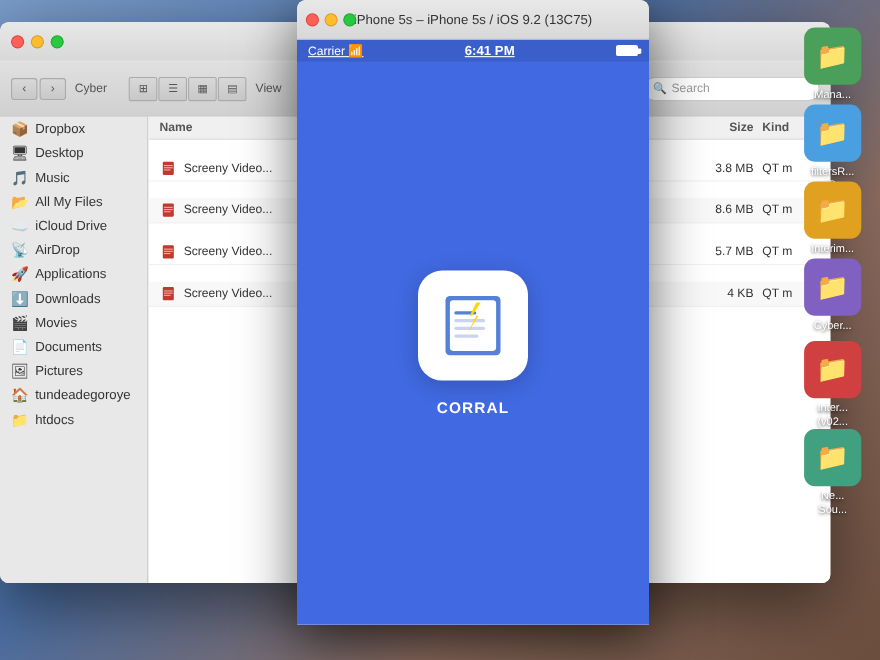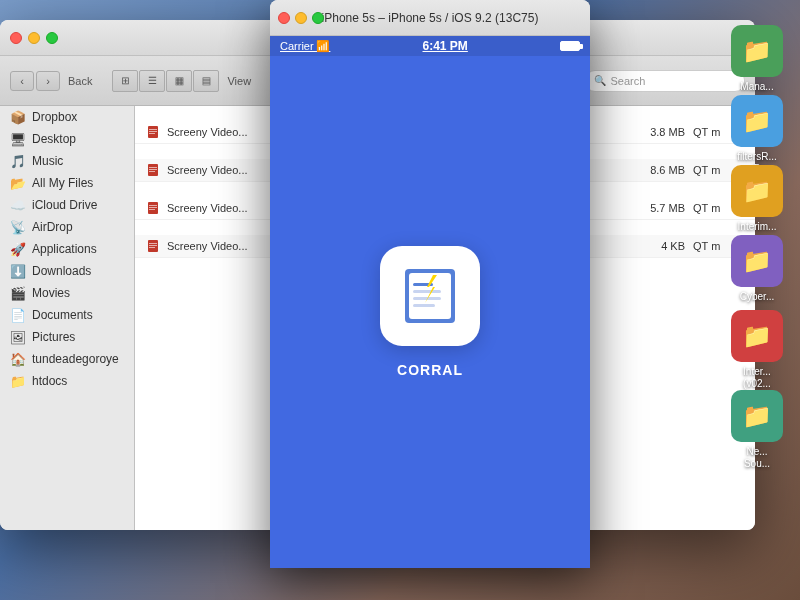--- a/index.html
+++ b/index.html
@@ -360,21 +360,21 @@
     <div class="traffic-light tl-close"></div>
     <div class="traffic-light tl-min"></div>
     <div class="traffic-light tl-max"></div>
   </div>
 
   <div class="toolbar">
     <div class="nav-buttons">
       <div class="nav-btn">‹</div>
       <div class="nav-btn">›</div>
     </div>
-    <span class="back-label">Back</span>
+    <span class="back-label">Cyber</span>
     <div class="view-buttons">
       <div class="view-btn">⊞</div>
       <div class="view-btn">☰</div>
       <div class="view-btn">▦</div>
       <div class="view-btn">▤</div>
     </div>
     <span class="view-label">View</span>
     <div class="toolbar-spacer"></div>
     <div class="search-bar">
       <span class="search-icon-sm">🔍</span>
@@ -435,20 +435,25 @@
     <span>tundeadegoroye</span>
   </div>
           <div class="sidebar-item">
     <span class="item-icon">📁</span>
     <span>htdocs</span>
   </div>
         </div>
     </div>
 
     <div class="file-list">
+      <div class="file-list-header">
+        <span class="col-name">Name</span>
+        <span class="col-size">Size</span>
+        <span class="col-kind">Kind</span>
+      </div>
       <div id="file-rows-container">
           <div class="file-row">
     <span class="file-icon">
       <svg viewBox="0 0 14 14" xmlns="http://www.w3.org/2000/svg">
         <rect x="2" y="1" width="10" height="12" rx="1" fill="#c0392b"></rect>
         <rect x="3" y="4" width="8" height="1" fill="rgba(255,255,255,0.6)"></rect>
         <rect x="3" y="6" width="8" height="1" fill="rgba(255,255,255,0.6)"></rect>
         <rect x="3" y="8" width="6" height="1" fill="rgba(255,255,255,0.6)"></rect>
       </svg>
     </span>

